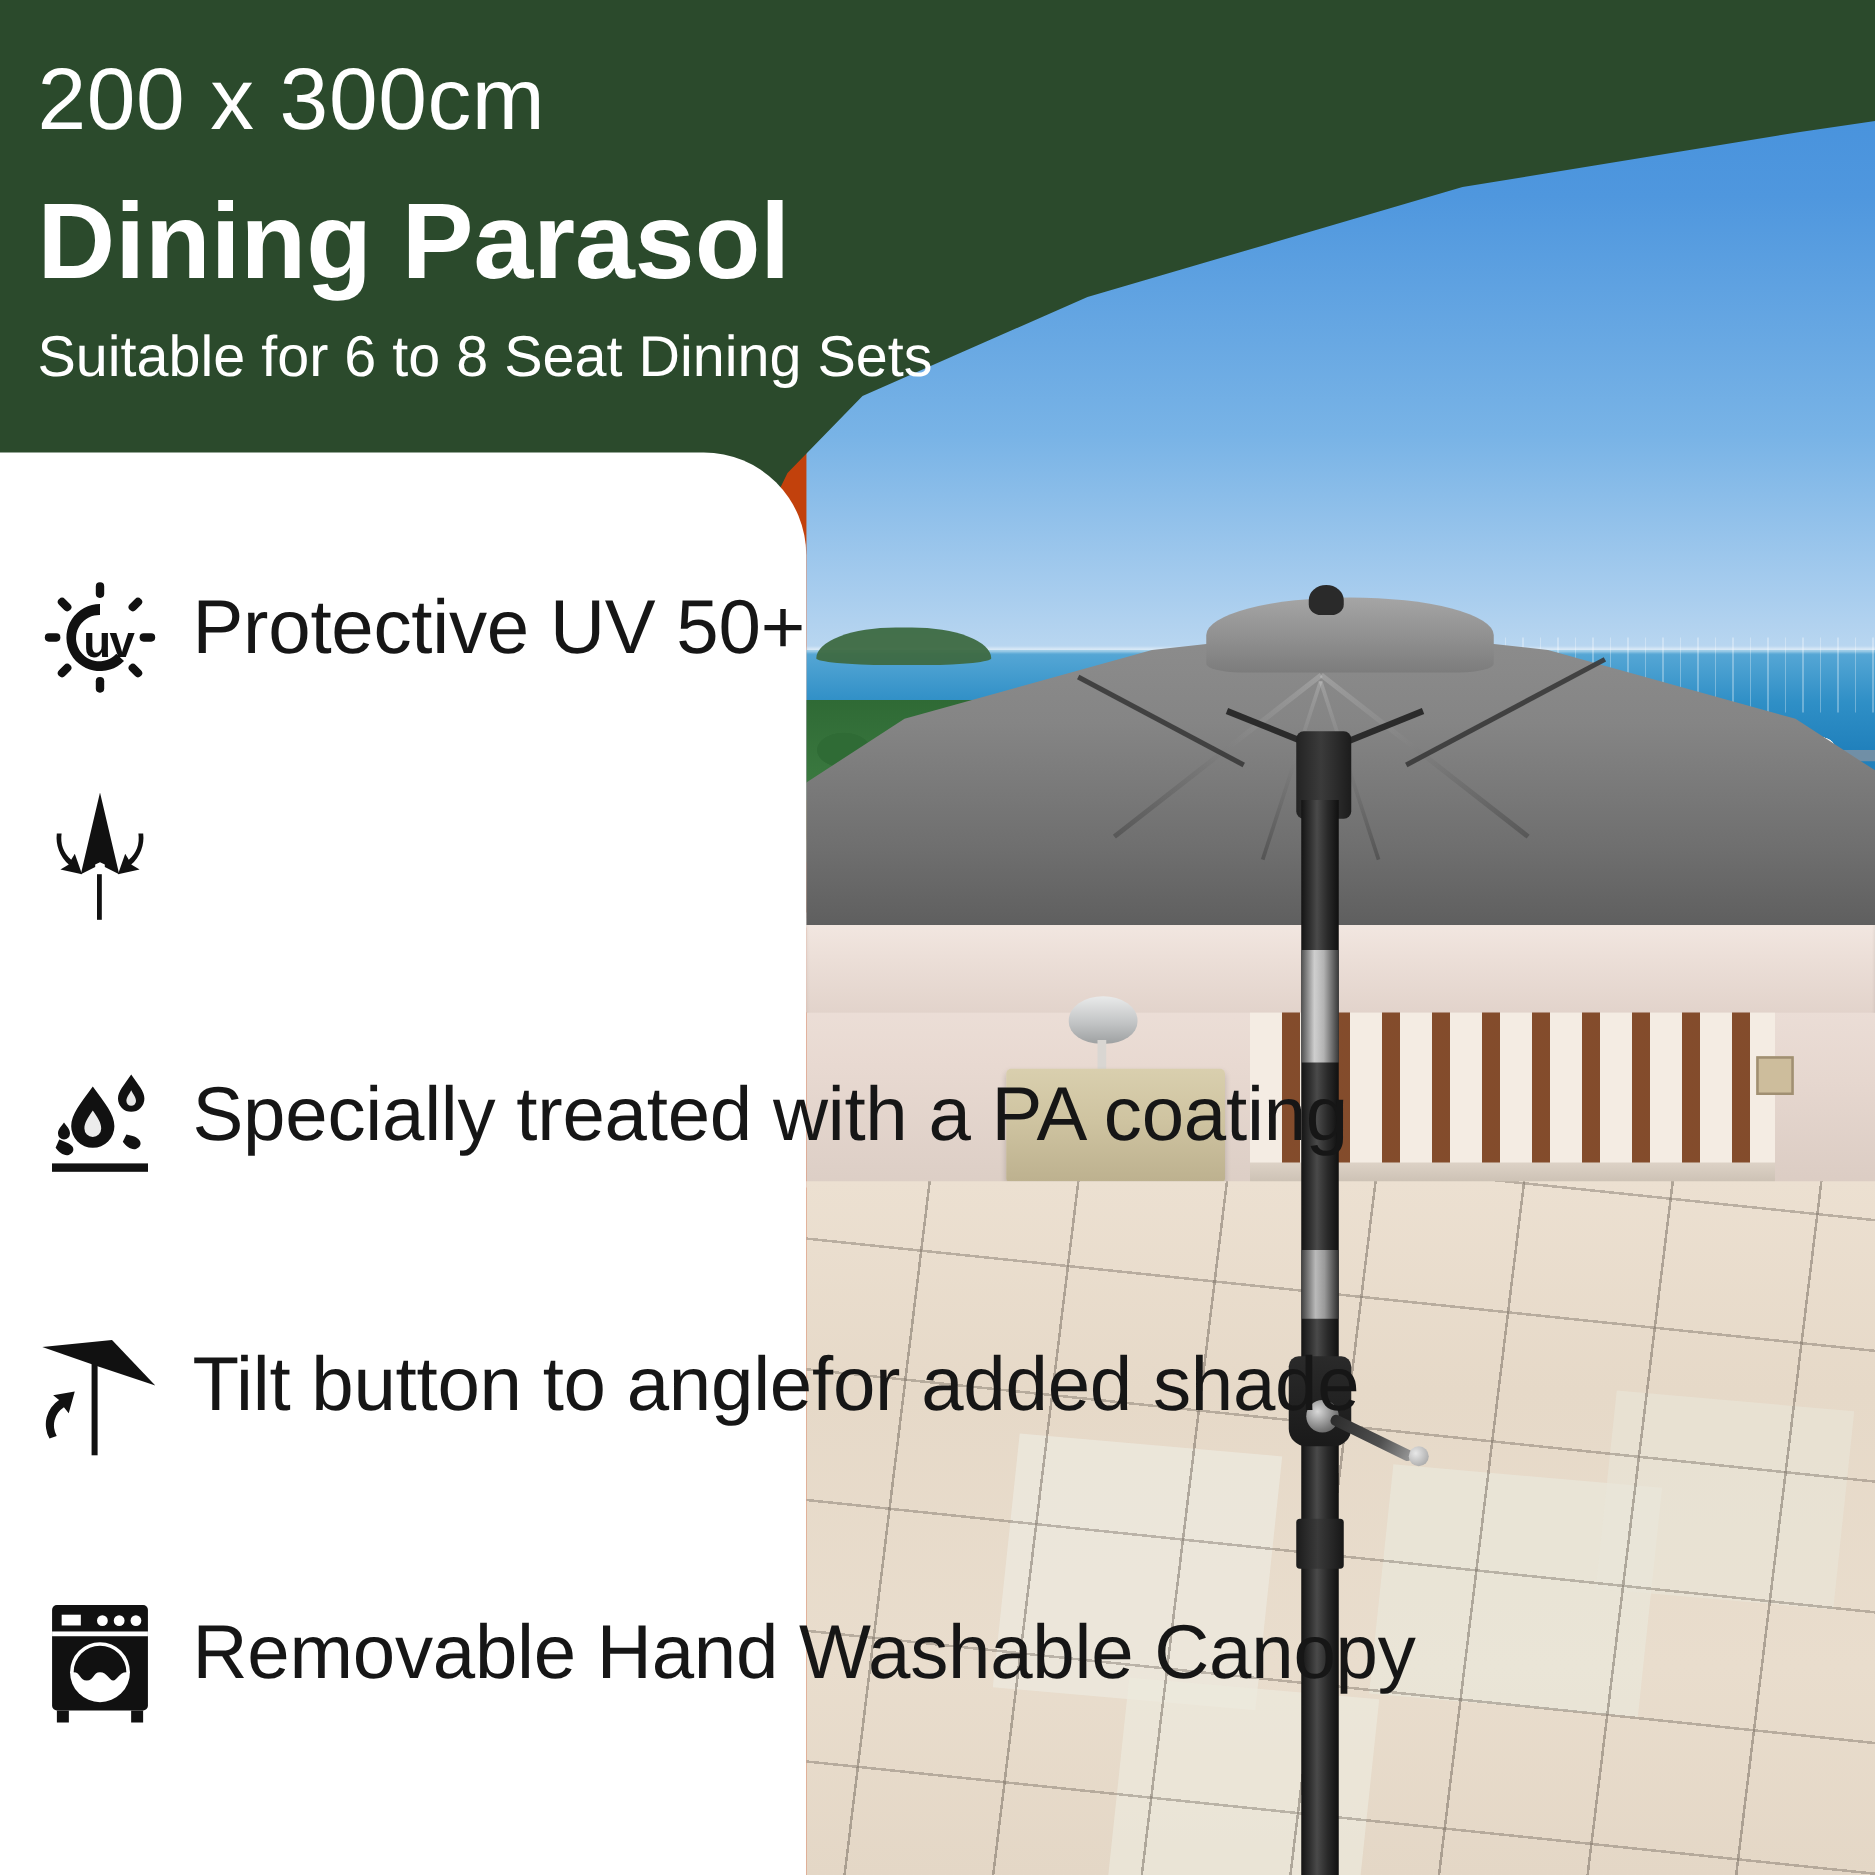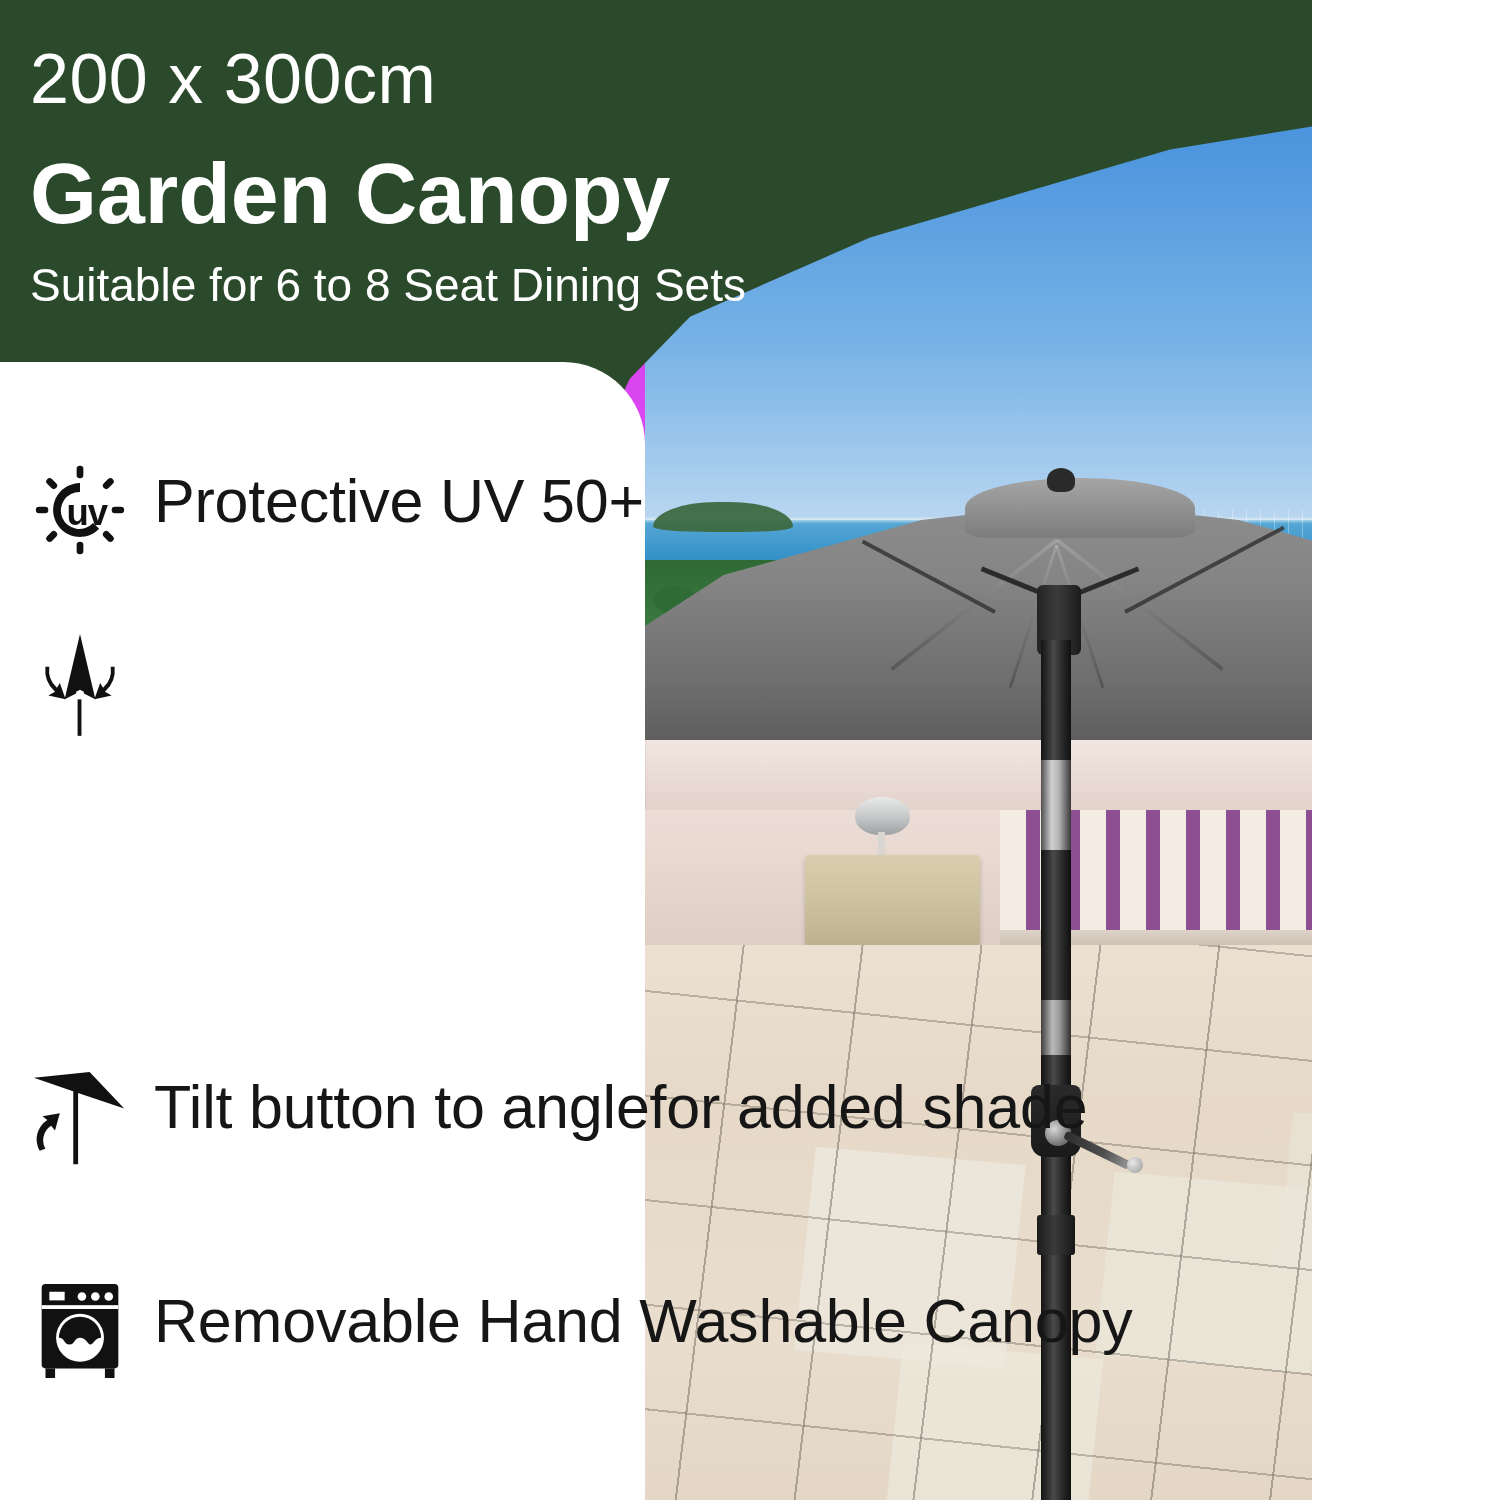--- a/index.html
+++ b/index.html
@@ -2,21 +2,21 @@
 <html><head>
 <meta charset="utf-8">
 <style>
   html,body{margin:0;padding:0;}
   body{
     width:1500px;height:1500px;
     font-family:"Liberation Sans", sans-serif;
     background:#ffffff;
     overflow:hidden;
   }
-  .stage{position:relative;width:1312px;height:1500px;overflow:hidden;background:#d946ef;}
+  .stage{position:relative;width:1500px;height:1500px;overflow:hidden;background:#c2410c;}
 
   
   .photo{
     position:absolute;left:645px;top:0;width:855px;height:1500px;
     overflow:hidden;
   }
   
   .sky{
     position:absolute;left:0;top:0;width:855px;height:560px;
     background:linear-gradient(180deg,#3f8ddb 0%,#4f97de 28%,#78b3e6 62%,#a8cdee 85%,#c9dff2 100%);
@@ -344,21 +344,21 @@
     <div class="crank-hub"></div>
     <div class="crank-pivot"></div>
     <div class="crank-arm"></div>
     <div class="crank-knob"></div>
     <div class="pole-join"></div>
   </div>
 
   <div class="header"></div>
   <div class="header-inner">
     <div class="h-size">200 x 300cm</div>
-    <div class="h-title">Garden Canopy</div>
+    <div class="h-title">Dining Parasol</div>
     <div class="h-sub">Suitable for 6 to 8 Seat Dining Sets</div>
   </div>
 
 
   <div class="panel"></div>
 
   <div class="feature f1">
     <div class="f-icon">
       <svg width="96" height="96" viewBox="0 0 100 100">
         <g fill="#111">
@@ -385,20 +385,37 @@
         <g fill="#111">
           <path d="M50 6 L66 74 L54 68 L54 66 L50 64 L46 66 L46 68 L34 74 Z"></path>
           <rect x="47.5" y="74" width="4" height="38"></rect>
           <path d="M14 40a30 30 0 0 0 10 26l-7 4 18 4-6-17-3 5A25 25 0 0 1 18 40z"></path>
           <path d="M86 40a30 30 0 0 1-10 26l7 4-18 4 6-17 3 5A25 25 0 0 0 82 40z"></path>
         </g>
       </svg>
     </div>
   </div>
 
+  <div class="feature f3">
+    <div class="f-icon">
+      <svg width="96" height="96" viewBox="0 0 100 100">
+        <g fill="#111">
+          <path d="M44 18c10 14 18 23 18 33a18 18 0 0 1-36 0c0-10 8-19 18-33z"></path>
+          <path d="M44 38c4 6 7 10 7 15a7 7 0 0 1-14 0c0-5 3-9 7-15z" fill="#fff" opacity=".92"></path>
+          <path d="M76 8c6 9 11 14 11 20a11 11 0 0 1-22 0c0-6 5-11 11-20z"></path>
+          <path d="M76 21c2 4 4 6 4 9a4 4 0 0 1-8 0c0-3 2-5 4-9z" fill="#fff" opacity=".9"></path>
+          <path d="M20 48c3 4 5 6 5 9a5 5 0 0 1-10 0c0-3 2-5 5-9z"></path>
+          <path d="M16 62c5 2 9 3 11 6 2 3 0 6-3 7-4 1-8-2-11-6z"></path>
+          <path d="M72 58c5 1 9 2 11 5 2 3 0 6-3 7-4 1-8-2-11-6z"></path>
+          <rect x="10" y="82" width="80" height="7"></rect>
+        </g>
+      </svg>
+    </div>
+    <div class="f-text">Specially treated with a PA coating</div>
+  </div>
 
   <div class="feature f5">
     <div class="f-icon">
       <svg width="92" height="100" viewBox="0 0 96 104">
         <g fill="#111">
           <rect x="8" y="2" width="80" height="88" rx="4"></rect>
           <rect x="8" y="24" width="80" height="4" fill="#fff"></rect>
           <rect x="16" y="10" width="16" height="9" fill="#fff"></rect>
           <circle cx="50" cy="15" r="4.5" fill="#fff"></circle>
           <circle cx="64" cy="15" r="4.5" fill="#fff"></circle>

